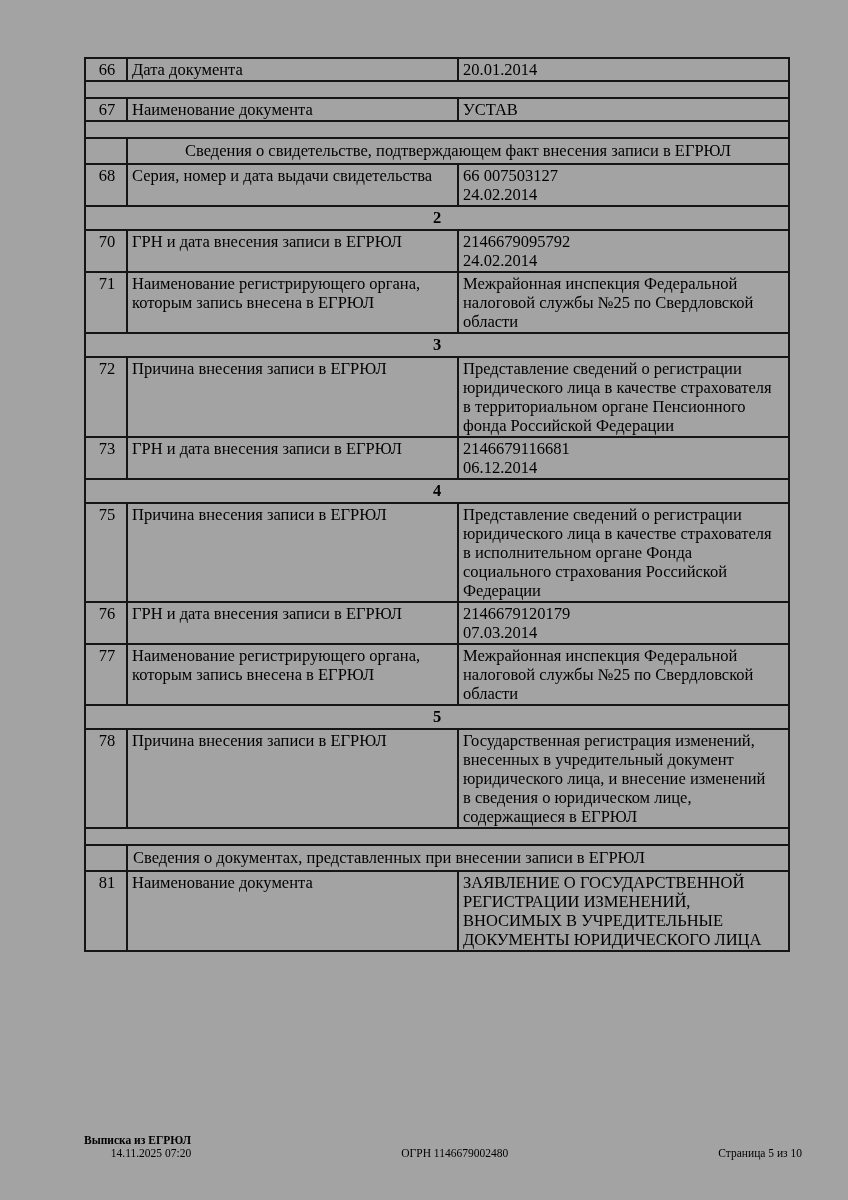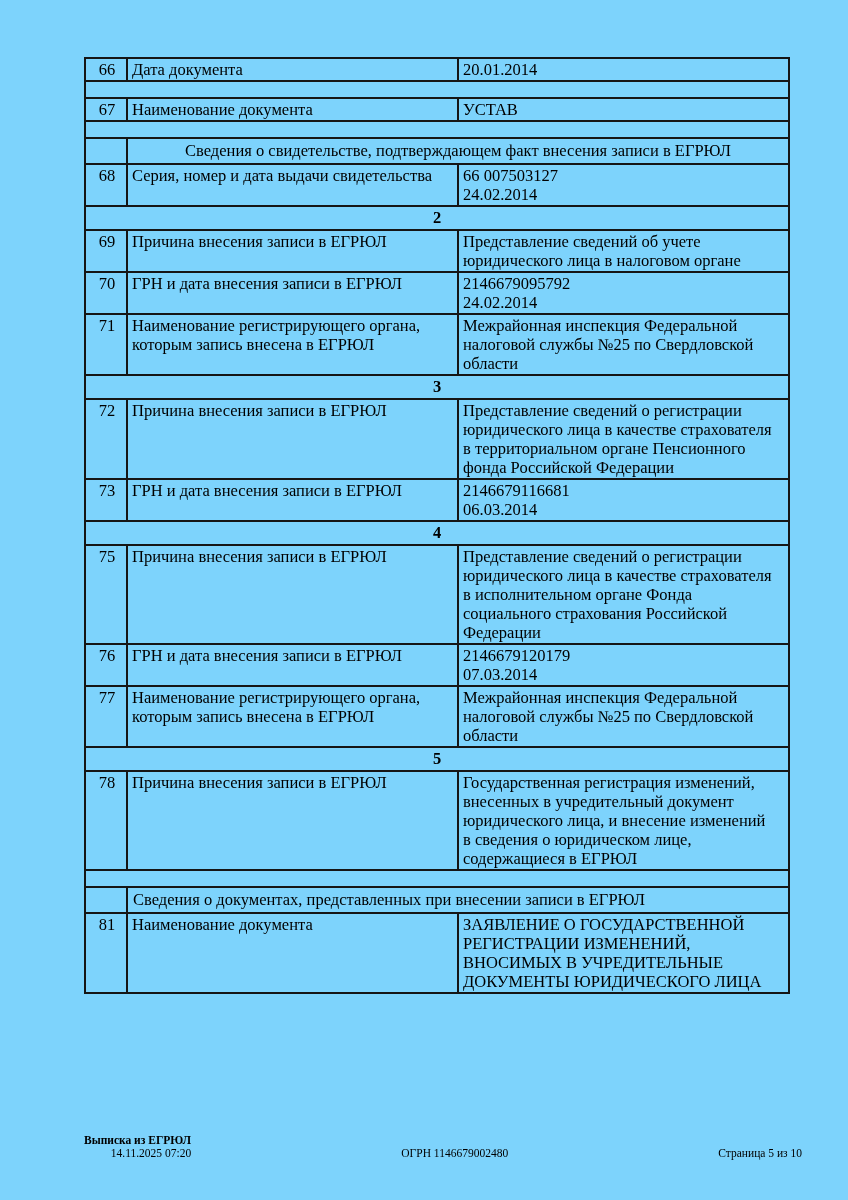--- a/index.html
+++ b/index.html
@@ -1,20 +1,20 @@
 <!DOCTYPE html>
 <html><head>
 <meta charset="utf-8">
 <style>
   html, body { margin: 0; padding: 0; background: #ffffff; }
   .page {
     position: relative;
     width: 848px;
     height: 1200px;
-    background: #7dd3fc;
+    background: #a3a3a3;
     overflow: hidden;
     font-family: "Liberation Serif", "DejaVu Serif", serif;
     color: #000000;
   }
   table.doc {
     position: absolute;
     left: 84px;
     top: 57px;
     width: 704px;
     border-collapse: collapse;
@@ -100,26 +100,20 @@
       <td class="lbl">Серия, номер и дата выдачи свидетельства</td>
       <td class="val">66 007503127
 24.02.2014</td>
     </tr>
 
     <tr class="section">
       <td colspan="3">2</td>
     </tr>
 
     <tr>
-      <td class="num">69</td>
-      <td class="lbl">Причина внесения записи в ЕГРЮЛ</td>
-      <td class="val">Представление сведений об учете
-юридического лица в налоговом органе</td>
-    </tr>
-    <tr>
       <td class="num">70</td>
       <td class="lbl">ГРН и дата внесения записи в ЕГРЮЛ</td>
       <td class="val">2146679095792
 24.02.2014</td>
     </tr>
     <tr>
       <td class="num">71</td>
       <td class="lbl">Наименование регистрирующего органа,
 которым запись внесена в ЕГРЮЛ</td>
       <td class="val">Межрайонная инспекция Федеральной
@@ -136,21 +130,21 @@
       <td class="lbl">Причина внесения записи в ЕГРЮЛ</td>
       <td class="val">Представление сведений о регистрации
 юридического лица в качестве страхователя
 в территориальном органе Пенсионного
 фонда Российской Федерации</td>
     </tr>
     <tr>
       <td class="num">73</td>
       <td class="lbl">ГРН и дата внесения записи в ЕГРЮЛ</td>
       <td class="val">2146679116681
-06.03.2014</td>
+06.12.2014</td>
     </tr>
 
     <tr class="section">
       <td colspan="3">4</td>
     </tr>
 
     <tr>
       <td class="num">75</td>
       <td class="lbl">Причина внесения записи в ЕГРЮЛ</td>
       <td class="val">Представление сведений о регистрации

